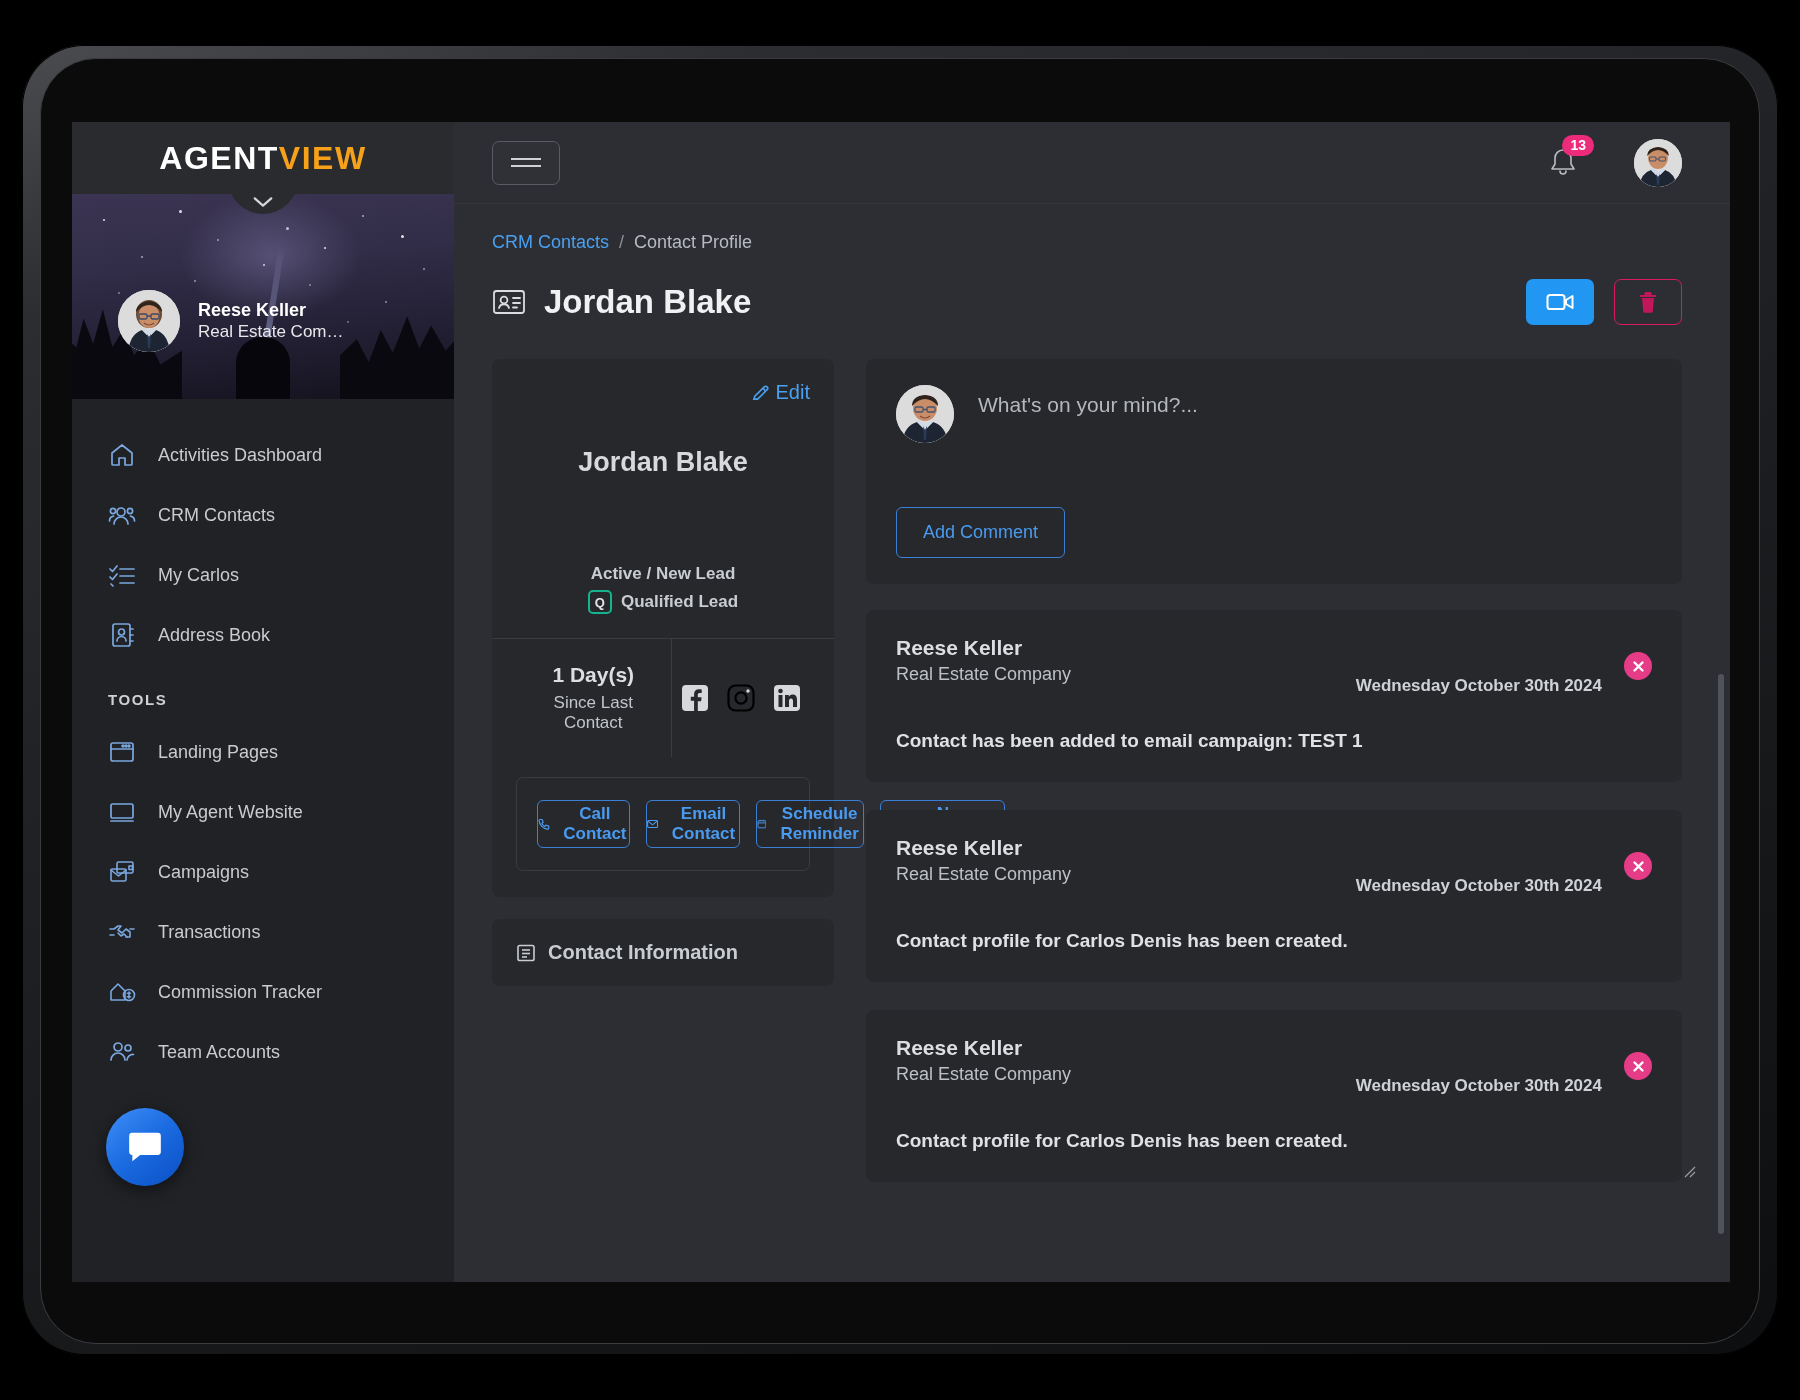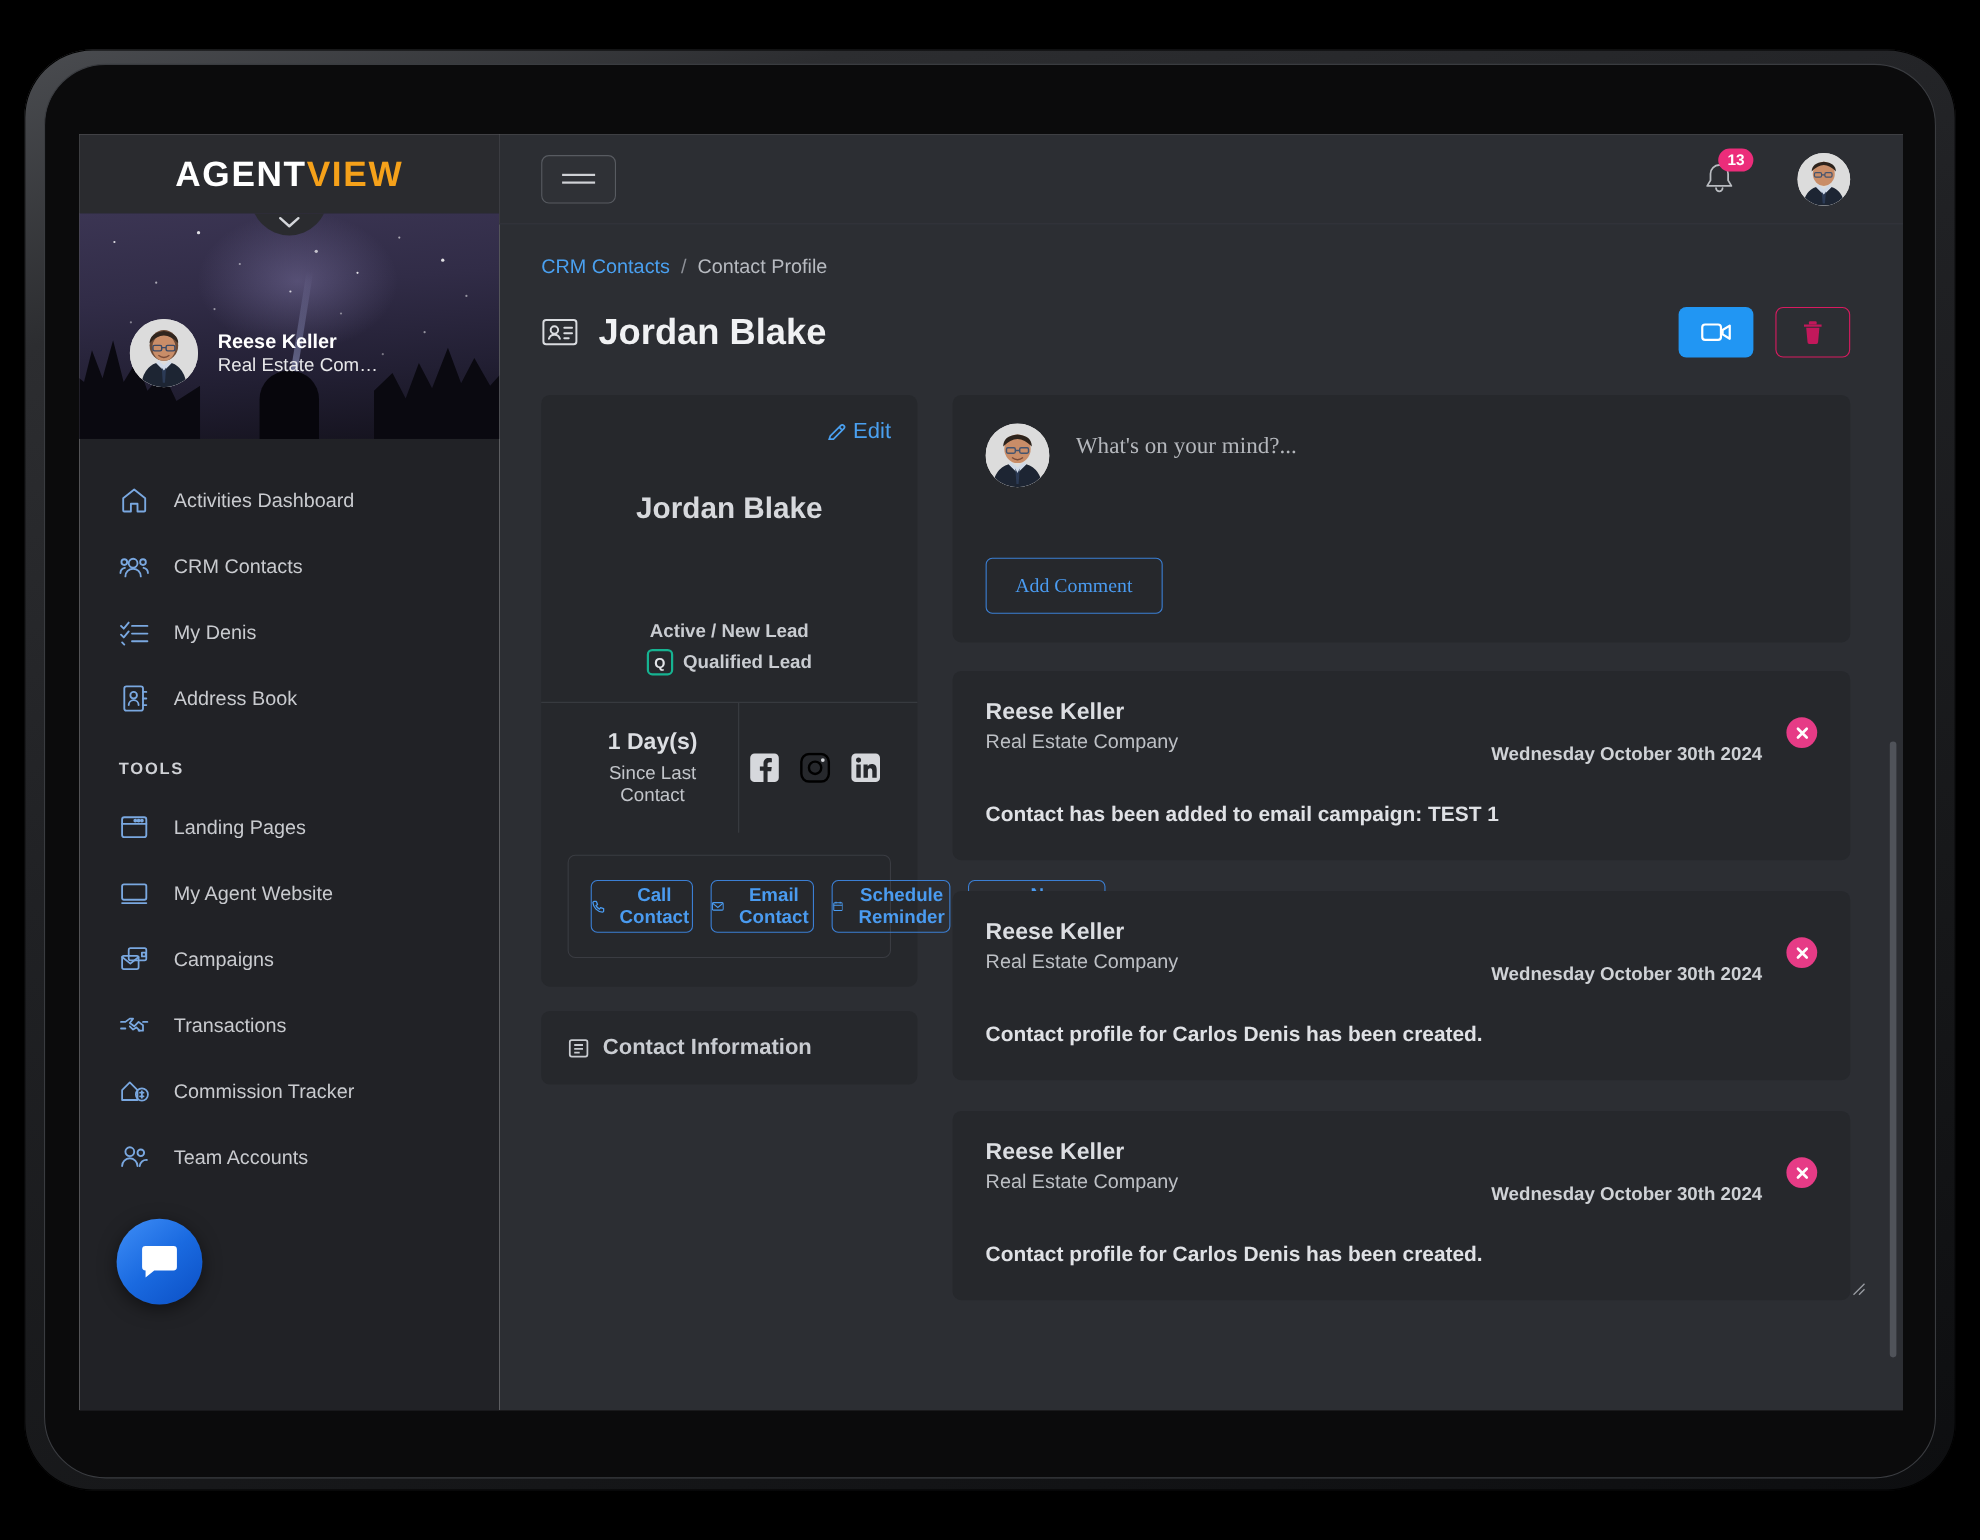--- a/index.html
+++ b/index.html
@@ -276,21 +276,21 @@
     display:flex; align-items:center; justify-content:center; gap:10px;
     cursor:pointer; font-family: inherit;
   }
   .act-btn svg { width:18px; height:18px; fill:none; stroke:#4a9bf0; stroke-width:1.7; }
 
   .info-card { margin-top: 22px; padding: 22px 24px; }
   .info-head { display:flex; align-items:center; gap:12px; color:#c9ccd1; font-size:20px; font-weight:bold; }
   .info-head svg { width:20px; height:20px; stroke:#c9ccd1; fill:none; stroke-width:1.6; }
 
   
-  .comment-card { padding: 26px 30px 26px; font-family: Liberation Serif, serif; }
+  .comment-card { padding: 26px 30px 26px; }
   .comment-top { display:flex; gap:24px; align-items:flex-start; }
   .comment-avatar { width:58px; height:58px; border-radius:50%; overflow:hidden; background:#ddd; flex:0 0 58px; position:relative;}
   .comment-avatar svg { position:absolute; inset:0; width:100%; height:100%; }
   .comment-input {
     flex:1; min-height: 112px;
     background:transparent; border:none; outline:none; resize:none;
     color:#c8cace; font-size:21px;
     font-family: inherit;
     padding-top: 8px;
   }
@@ -432,21 +432,21 @@
             <span class="ico">
               <svg viewBox="0 0 28 28" fill="none" stroke="currentColor" stroke-width="1.7" stroke-linecap="round" stroke-linejoin="round">
                 <path d="M2 8 L4.5 10.5 L9 5"></path>
                   <path d="M2 16 L4.5 18.5 L9 13"></path>
                   <path d="M3 23 L5 25"></path>
                 <line x1="12" y1="8" x2="26" y2="8"></line>
                   <line x1="12" y1="15" x2="26" y2="15"></line>
                   <line x1="12" y1="22" x2="26" y2="22"></line>
               </svg>
             </span>
-            <span>My Denis</span>
+            <span>My Carlos</span>
           </div>
           <div class="nav-item">
             <span class="ico">
               <svg viewBox="0 0 28 28" fill="none" stroke="currentColor" stroke-width="1.7" stroke-linecap="round" stroke-linejoin="round">
                 <rect x="5" y="3" width="17" height="22" rx="2"></rect>
                 <circle cx="13.5" cy="11" r="3"></circle>
                 <path d="M9 20 a4.5 4.5 0 0 1 9 0"></path>
                 <line x1="22" y1="8" x2="25" y2="8"></line>
                   <line x1="22" y1="14" x2="25" y2="14"></line>
                   <line x1="22" y1="20" x2="25" y2="20"></line>

